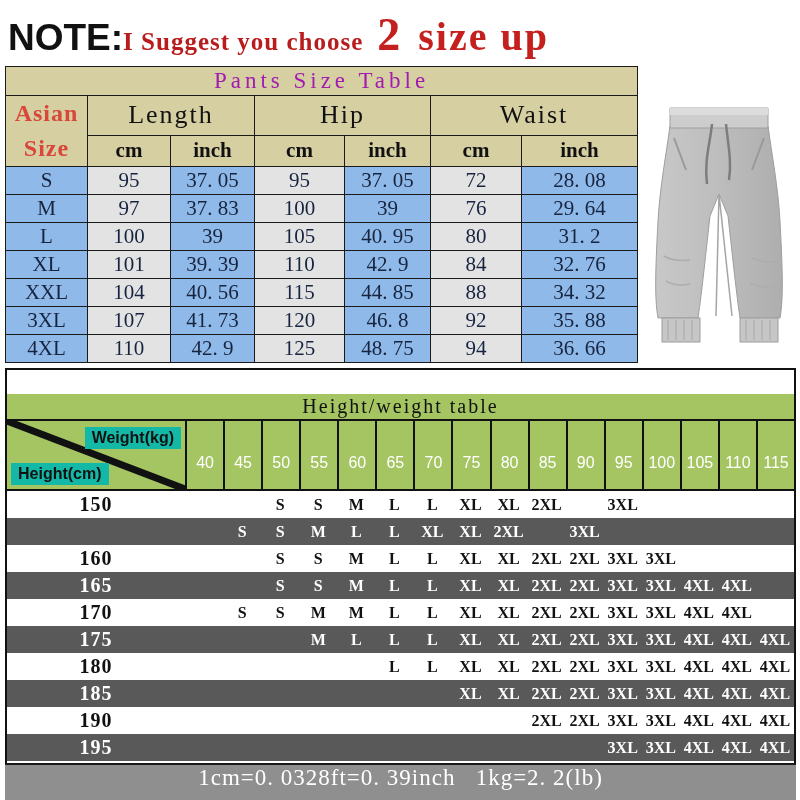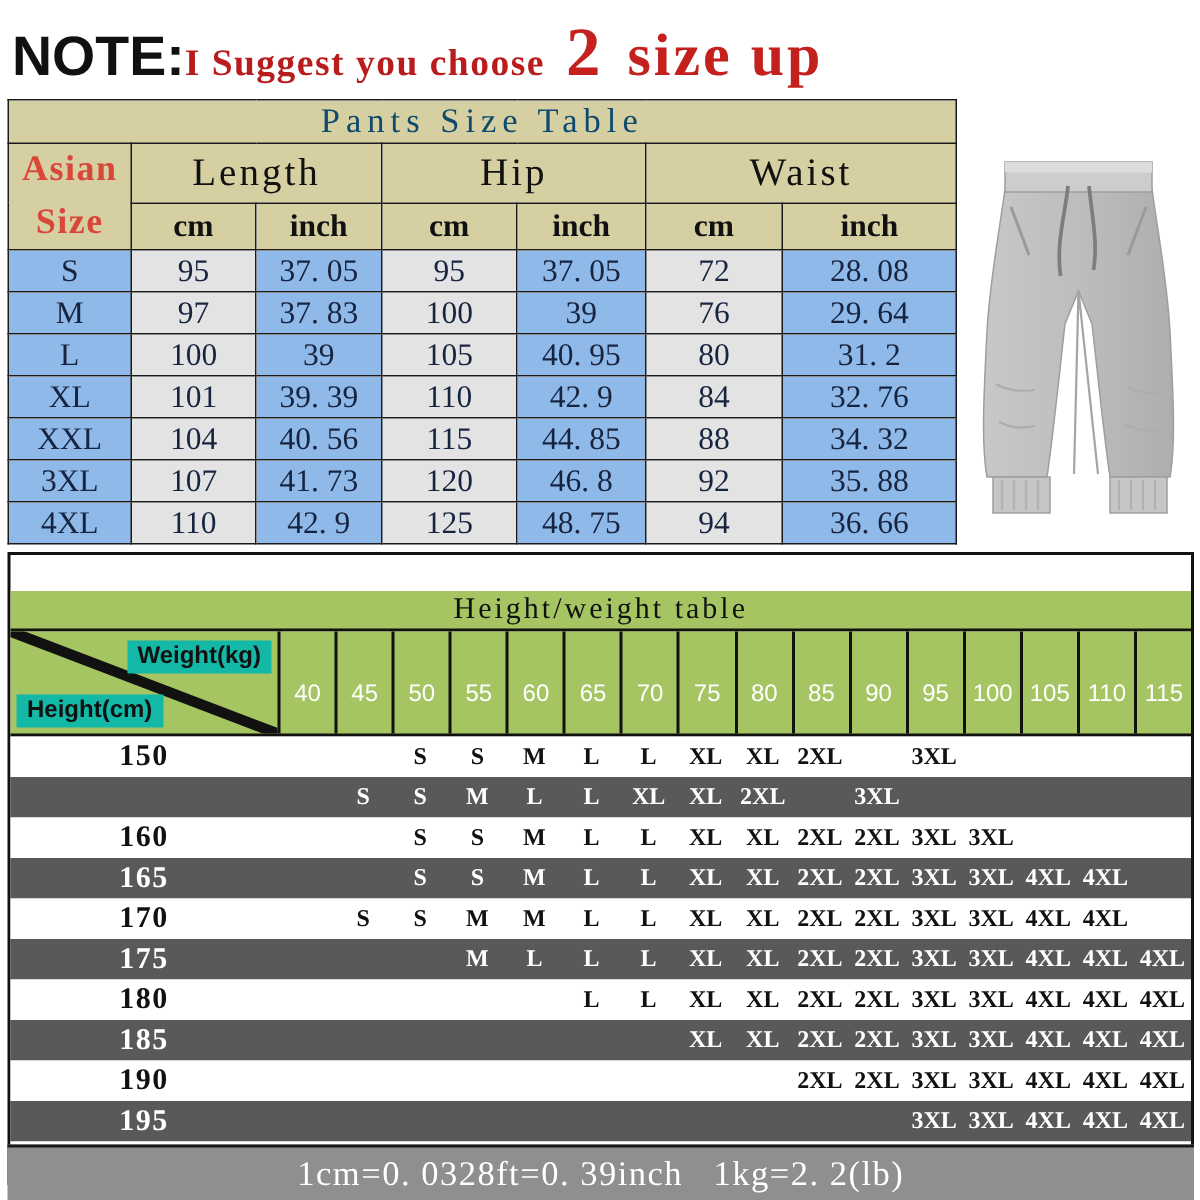--- a/index.html
+++ b/index.html
@@ -14,21 +14,21 @@
   .note-msg{font-weight:bold;font-size:25px;color:#b91c1c;letter-spacing:1px;}
   .note-num{font-weight:bold;font-size:46px;color:#c4201d;margin:0 18px 0 14px;}
   .note-red{font-weight:bold;font-size:40px;color:#c4201d;letter-spacing:2px;}
 
   
   .pants-table{position:absolute;left:5px;top:66px;width:632px;border-collapse:collapse;
                table-layout:fixed;}
   .pants-table th,.pants-table td{border:1px solid #1a1a1a;text-align:center;
                padding:0;overflow:hidden;}
   .pt-title{background:#d6cfa2;height:28px;font-size:23px;font-weight:normal;
-            letter-spacing:4px;color:#0c4a6e;margin-top:24px;}
+            letter-spacing:4px;color:#a21caf;margin-top:24px;}
   .pt-group{background:#d6cfa2;height:38px;font-size:26px;font-weight:normal;
             letter-spacing:2px;color:#111;}
   .pt-sub{background:#d6cfa2;height:29px;font-size:21px;color:#111;}
   .asian{background:#d6cfa2;color:#d9463a;font-size:24px;line-height:1.45;
          letter-spacing:1px;}
   .pants-table tbody td{height:27px;font-size:21px;color:#172440;}
   .size-cell{background:#8fb9e8;}
   .cm-cell{background:#e3e3e3;}
   .inch-cell{background:#8fb9e8;}
 
@@ -56,21 +56,21 @@
           background:#fff;color:#111;}
   .hw-row.dark{background:#595959;color:#fff;}
   .hw-height{display:flex;align-items:center;justify-content:center;
              font-size:20px;font-weight:bold;letter-spacing:1px;}
   .hw-cell{display:flex;align-items:center;justify-content:center;
            font-size:16px;font-weight:bold;}
 
   
   .footer-bar{position:absolute;left:5px;top:763px;width:791px;height:37px;
               background:#8f8f8f;border-top:2px solid #1a1a1a;box-sizing:border-box;
-              display:flex;align-items:center;justify-content:center;}
+              display:flex;justify-content:center;}
   .footer-bar span{color:#fff;font-size:23px;letter-spacing:1px;white-space:pre;}
 </style>
 </head>
 <body>
 
 <div class="page">
 
   <div class="note">
     <span class="note-prefix">NOTE:</span>
     <span class="note-msg">I Suggest you choose</span>

